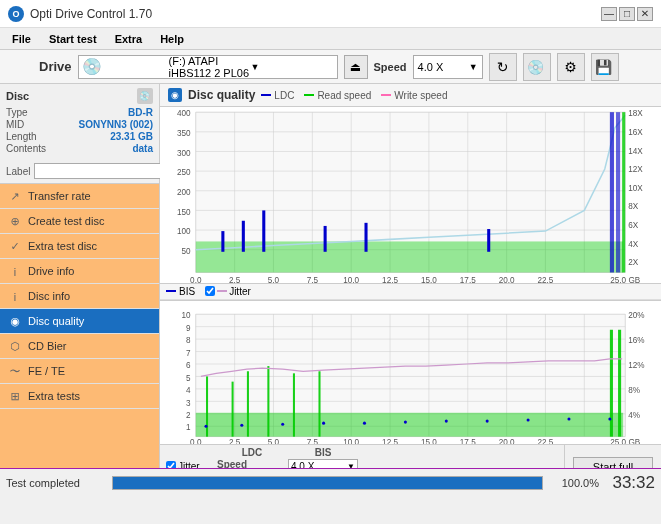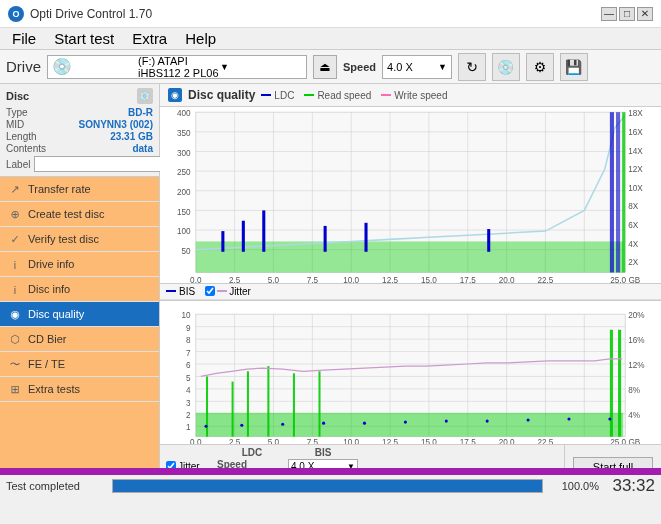--- a/index.html
+++ b/index.html
@@ -24,33 +24,33 @@
     
     .menubar {
       background: #f0f0f0;
       display: flex;
       align-items: center;
       padding: 2px 4px;
       border-bottom: 1px solid #ccc;
       height: 22px;
       gap: 2px;
     }
-    .menu-item { padding: 2px 8px; cursor: pointer; font-size: 15px; color: #000; }
+    .menu-item { padding: 2px 8px; cursor: pointer; font-size: 11px; color: #000; font-weight: bold; }
 
     
     .toolbar {
       background: #f5f5f5;
       display: flex;
       align-items: center;
       padding: 3px 6px;
       border-bottom: 1px solid #ccc;
       height: 34px;
       gap: 6px;
     }
-    .toolbar-label { font-weight: normal; font-size: 15px; color: #333; }
+    .toolbar-label { font-weight: bold; font-size: 13px; color: #333; margin-left: 33px; }
     .toolbar-drive-select {
       display: flex; align-items: center; background: white; border: 1px solid #aaa;
       padding: 2px 4px; height: 24px; flex: 1; max-width: 260px; font-size: 11px;
     }
     .toolbar-drive-select span { flex: 1; }
     .toolbar-eject { width: 24px; height: 24px; background: #e8e8e8; border: 1px solid #aaa; cursor: pointer; display: flex; align-items: center; justify-content: center; font-size: 12px; }
     .toolbar-speed-label { font-weight: bold; font-size: 11px; color: #333; }
     .toolbar-speed-select { background: white; border: 1px solid #aaa; padding: 2px 4px; height: 24px; font-size: 11px; width: 70px; display: flex; align-items: center; justify-content: space-between; cursor: pointer; }
     .toolbar-icon-btn { width: 28px; height: 28px; background: #e8e8e8; border: 1px solid #bbb; cursor: pointer; display: flex; align-items: center; justify-content: center; }
 
@@ -79,21 +79,21 @@
     }
     .disc-info-header {
       display: flex; align-items: center; justify-content: space-between;
       margin-bottom: 3px;
     }
     .disc-info-title { font-weight: bold; font-size: 11px; color: #333; }
     .disc-info-icon { width: 16px; height: 16px; background: #ccc; border-radius: 2px; display: flex; align-items: center; justify-content: center; font-size: 9px; }
     .disc-field { display: flex; justify-content: space-between; align-items: center; margin-bottom: 1px; }
     .disc-field-label { color: #555; font-size: 10px; }
     .disc-field-value { color: #1a6ec0; font-size: 10px; font-weight: bold; }
-    .disc-label-row { display: flex; align-items: center; gap: 4px; margin-top: 2px; }
+    .disc-label-row { display: flex; align-items: center; gap: 4px; margin-top: 9px; }
     .disc-label-input { flex: 1; border: 1px solid #aaa; height: 16px; font-size: 10px; padding: 0 2px; background: white; }
     .disc-label-btn { width: 16px; height: 16px; background: #e8e8e8; border: 1px solid #aaa; cursor: pointer; display: flex; align-items: center; justify-content: center; font-size: 10px; }
 
     
     .nav-item {
       display: flex; align-items: center; gap: 6px;
       padding: 5px 8px;
       cursor: pointer;
       font-size: 11px;
       color: #333;
@@ -143,21 +143,21 @@
       font-size: 10px;
       align-content: start;
       gap: 1px;
     }
     .start-btns { display: flex; flex-direction: column; gap: 3px; padding: 8px; border-left: 1px solid #ccc; justify-content: center; }
     .start-btn { background: #e8e8e8; border: 1px solid #aaa; padding: 3px 8px; cursor: pointer; font-size: 11px; width: 80px; text-align: center; }
 
     
     .statusbar {
       background: #f0f0f0;
-      border-top: 7px solid #a21caf;
+      border-top: 1px solid #a21caf;
       display: flex; align-items: center;
       height: 28px; padding: 0 6px; gap: 6px;
     }
     .status-text { font-size: 11px; color: #333; width: 100px; }
     .progress-bar-outer { flex: 1; height: 14px; background: #ddd; border: 1px solid #aaa; }
     .progress-bar-inner { height: 100%; background: #1a6ec0; }
     .progress-pct { font-size: 11px; color: #333; width: 50px; text-align: right; }
     .status-time { font-size: 17px; color: #333; width: 50px; text-align: right; }
 
     
@@ -264,21 +264,21 @@
     <div class="nav-item">
       <span class="nav-icon">↗</span>
       <span>Transfer rate</span>
     </div>
     <div class="nav-item">
       <span class="nav-icon">⊕</span>
       <span>Create test disc</span>
     </div>
     <div class="nav-item">
       <span class="nav-icon">✓</span>
-      <span>Verify test disc</span>
+      <span>Extra test disc</span>
     </div>
     <div class="nav-item">
       <span class="nav-icon">ℹ</span>
       <span>Drive info</span>
     </div>
     <div class="nav-item">
       <span class="nav-icon">ℹ</span>
       <span>Disc info</span>
     </div>
     <div class="nav-item active">

